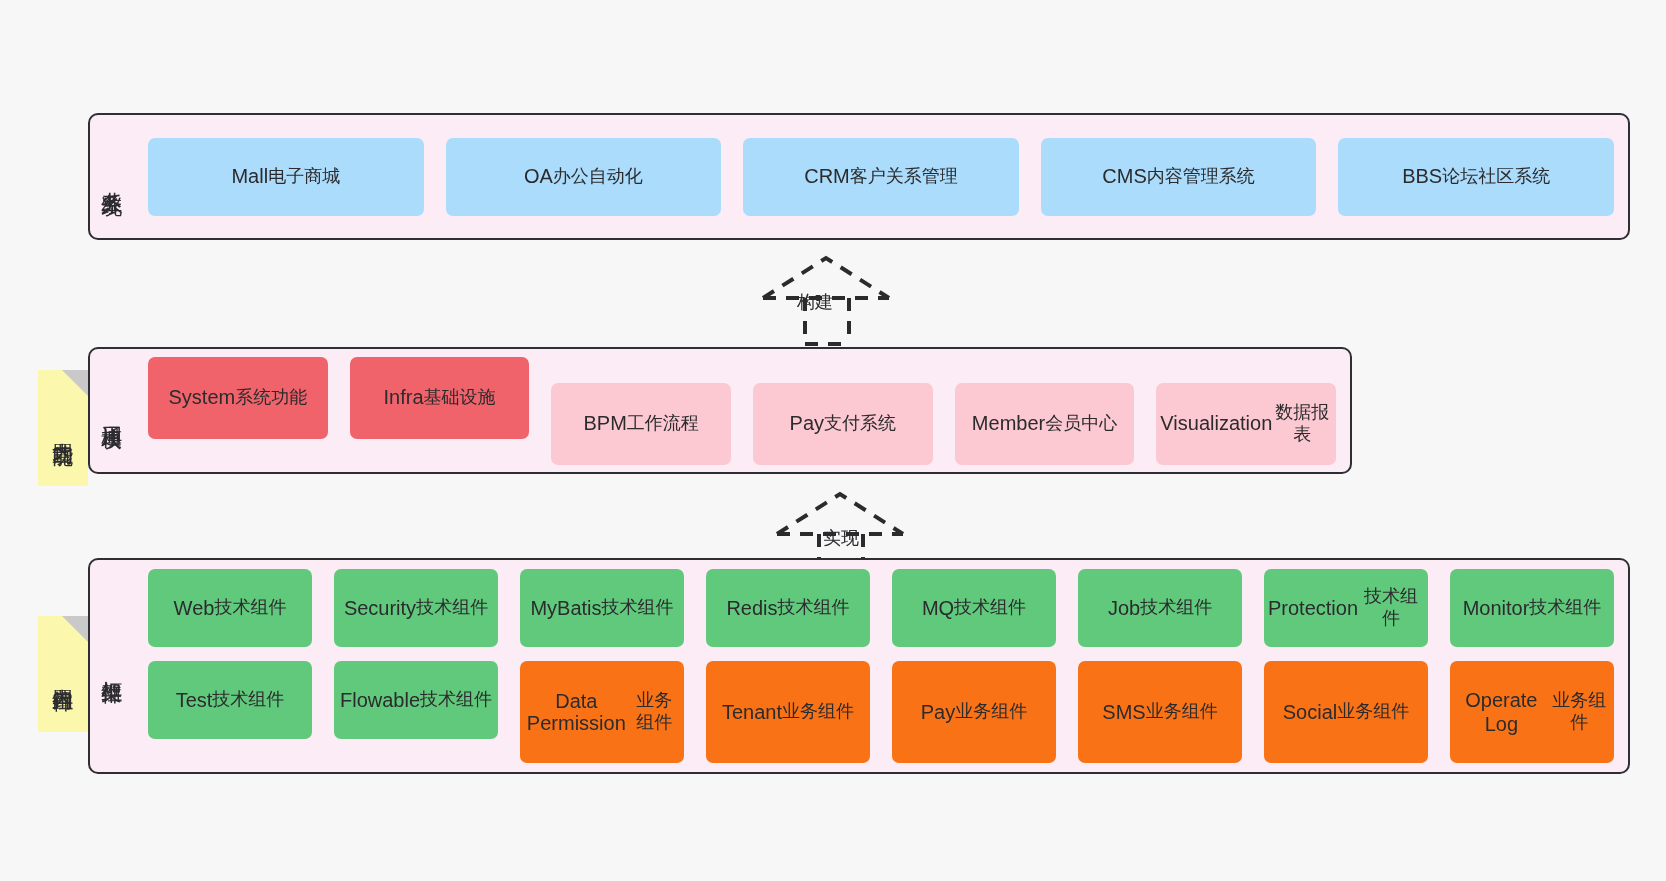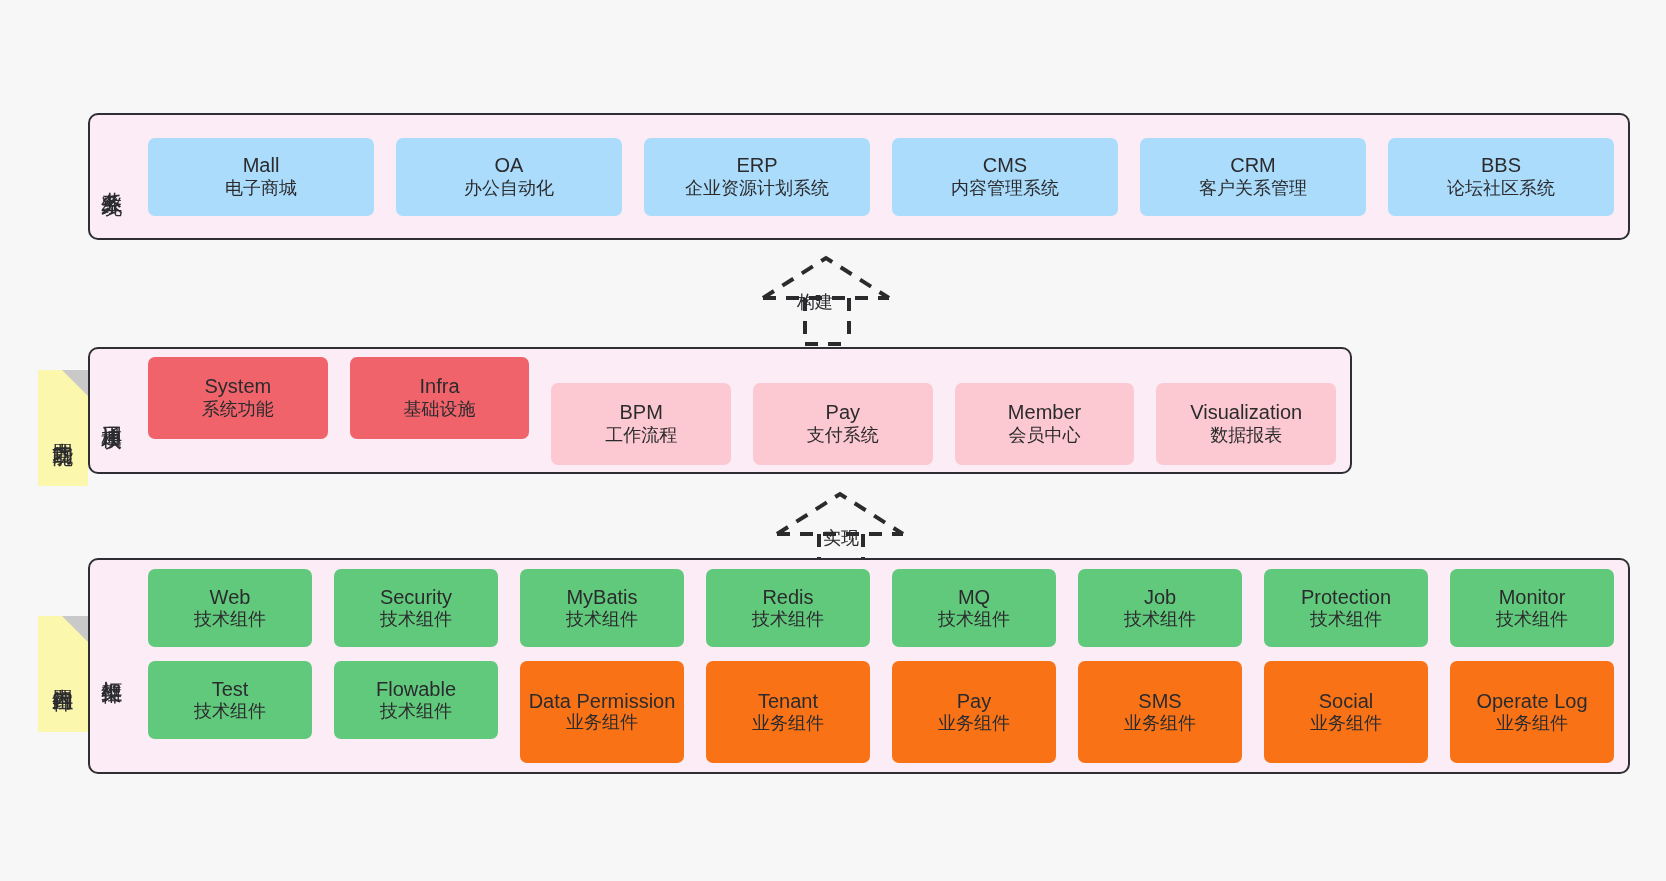--- a/index.html
+++ b/index.html
@@ -47,21 +47,21 @@
     display: flex;
     gap: 22px;
     justify-content: space-between;
   }
 
   
   .card {
     flex: 1 1 0;
     border-radius: 7px;
     display: flex;
-    flex-direction: column;
+    flex-direction: row;
     align-items: center;
     justify-content: center;
     text-align: center;
     color: #2b2b2e;
     padding: 6px 4px;
     line-height: 1.22;
   }
   .card .en { font-size: 20px; }
   .card .cn { font-size: 18px; }
 
@@ -119,30 +119,26 @@
       <div class="row">
         <div class="card biz">
           <span class="en">Mall</span>
           <span class="cn">电子商城</span>
         </div>
         <div class="card biz">
           <span class="en">OA</span>
           <span class="cn">办公自动化</span>
         </div>
         <div class="card biz">
-          <span class="en">ERP</span>
-          <span class="cn">企业资源计划系统</span>
+          <span class="en">CRM</span>
+          <span class="cn">客户关系管理</span>
         </div>
         <div class="card biz">
           <span class="en">CMS</span>
           <span class="cn">内容管理系统</span>
-        </div>
-        <div class="card biz">
-          <span class="en">CRM</span>
-          <span class="cn">客户关系管理</span>
         </div>
         <div class="card biz">
           <span class="en">BBS</span>
           <span class="cn">论坛社区系统</span>
         </div>
       </div>
     </div>
   </div>
 
   <div class="arrow" id="arrow-build" style="left:757px; top:252px; width:150px; height:96px;">

